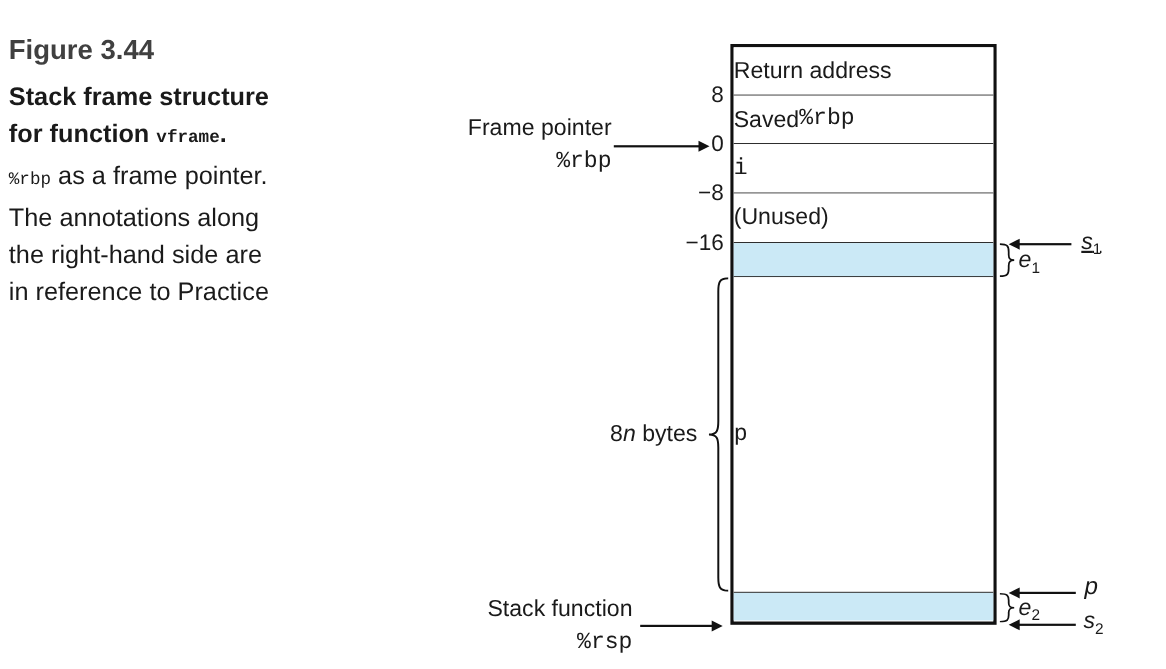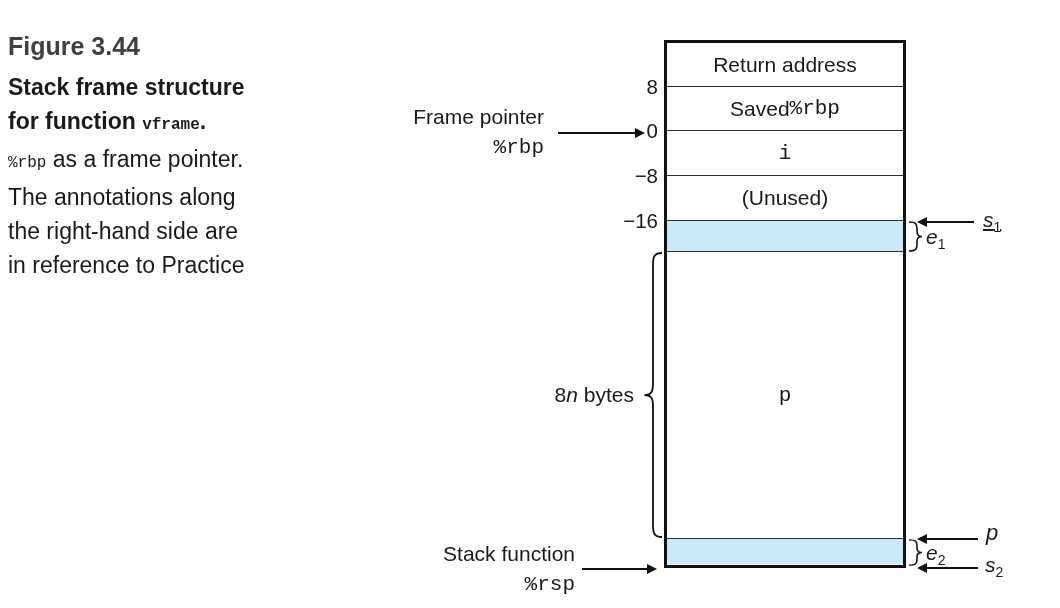--- a/index.html
+++ b/index.html
@@ -16,42 +16,42 @@
   .cap-line { font-size:23px; line-height:34px; }
   .cap-line .mono { font-size:16px; }
   .b { font-weight:700; }
 
   
   .stack-box {
     position:absolute; left:664px; top:40px; width:242px; height:528px;
     border:3.5px solid #111; background:#fff;
   }
   .srow {
-    display:flex; align-items:center; justify-content:center;
+    display:flex; align-items:center; 
     font-size:21px; border-bottom:1.5px solid #2e2e2e; background:#fff;
   }
   .srow .mono { font-size:21px; }
   .h-return { height:44px; }
   .h-saved  { height:44px; }
   .h-i      { height:45px; }
   .h-unused { height:45px; }
   .h-e1     { height:31px; background:#cbe9f6; }
   .h-p      { height:287px; }
   .h-e2     { height:25px; background:#cbe9f6; border-bottom:none; }
 
   
   .offset { position:absolute; left:588px; width:70px; text-align:right; font-size:20.5px; line-height:26px; }
   .off-8    { top:74px; }
   .off-0    { top:118px; }
   .off-n8   { top:163px; }
   .off-n16  { top:208px; }
 
   
   .ptr-label { position:absolute; text-align:right; font-size:21px; line-height:31px; }
-  .fp { left:334px; top:101px; width:210px; }
+  .fp { left:346px; top:101px; width:210px; }
   .sp { left:365px; top:538px; width:210px; }
   .ptr-label .mono { font-size:21px; }
 
   
   .arrow { position:absolute; height:2px; background:#111; }
   .arr-r::after {
     content:""; position:absolute; right:-9px; top:-4px;
     border-left:10px solid #111; border-top:5px solid transparent; border-bottom:5px solid transparent;
   }
   .arr-l::before {

